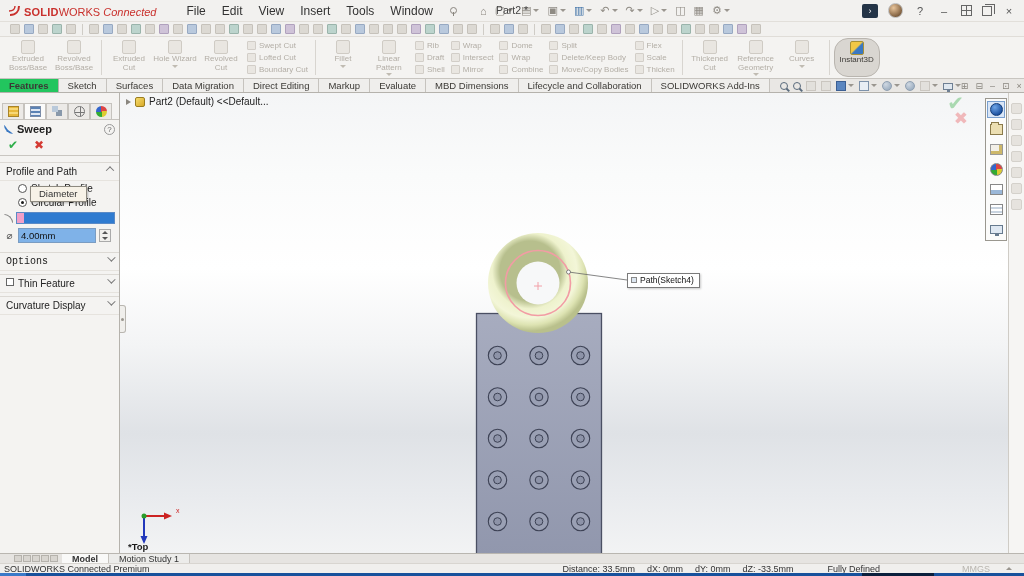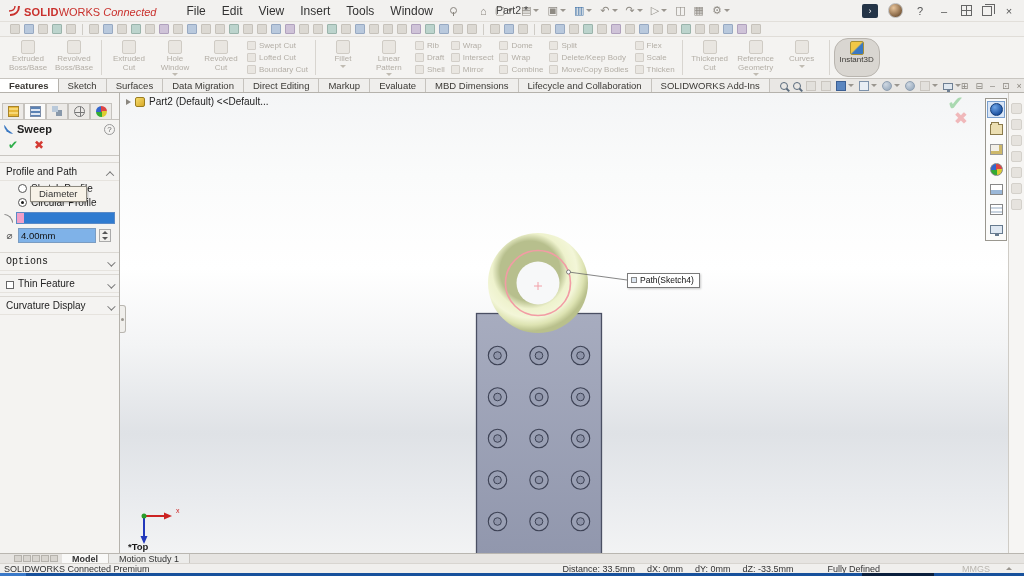--- a/index.html
+++ b/index.html
@@ -65,21 +65,21 @@
   .rstack { display:flex; flex-direction:column; justify-content:center; gap:1px; padding:0 3px; }
   .rrow { display:flex; align-items:center; gap:3px; height:11px; }
   .rrow .ric { width:9px; height:9px; background:#e9e6e1; border:1px solid #d2cec8; border-radius:1px;}
   .rrow .rlabel { font-size:8px; color:#b3aea6; white-space:nowrap; }
 
   
   #tabrow { height:14px; display:flex; align-items:stretch; background:#e9e7e4;
     border-bottom:1px solid #b5b2ac; }
   .tab { font-size:9.5px; color:#3b3935; padding:0 9px; display:flex; align-items:center;
     border-right:1px solid #c6c3be; background:#efeeec; white-space:nowrap; }
-  .tab.active { background:#ffffff; font-weight:bold; border-right:1px solid #b5b2ac; }
+  .tab.active { background:#22c55e; font-weight:bold; border-right:1px solid #b5b2ac; }
   #headsup { display:flex; align-items:center; gap:5px; margin-left:10px; }
   .hu-item { display:flex; align-items:center; }
   .hu { width:10px; height:10px; display:inline-block; }
   .hu-mag { border:1.5px solid #5a6b7d; border-radius:50%; width:8px; height:8px; position:relative;}
   .hu-mag::after { content:""; position:absolute; width:4px; height:1.5px; background:#5a6b7d;
     transform:rotate(45deg); left:5px; top:6px; }
   .hu-cubeblue { background:#5b86c0; border:1px solid #3c5f93; }
   .hu-cube { background:#e8eef5; border:1px solid #7d92ab; }
   .hu-sphere { border-radius:50%; background:radial-gradient(circle at 35% 30%,#cfd8e2,#8fa3b8); border:1px solid #90a0b2;}
   .hu-ghost { background:#e2e0dc; border:1px solid #cac6c0; }
@@ -108,21 +108,21 @@
   .pmt-display { border-radius:50%; background:conic-gradient(#d44 0 25%,#dc3 0 50%,#3a3 0 75%,#36c 0 100%); }
   .pm-header { display:flex; align-items:center; gap:4px; padding:3px 4px 2px; }
   .sweep-ic { width:9px; height:9px; border:2px solid transparent; border-left:2px solid #3a78c2;
     border-bottom:2px solid #3a78c2; border-radius:0 0 0 9px; }
   .pm-title { font-weight:bold; font-size:11px; }
   .help-ic { margin-left:auto; width:11px; height:11px; border:1px solid #999; border-radius:50%;
     font-size:8px; color:#666; display:flex; align-items:center; justify-content:center; }
   .pm-actions { display:flex; gap:16px; padding:1px 8px 3px; border-bottom:1px solid #c9c6c1; }
   .ok-check { color:#2fae4a; font-size:12px; }
   .cancel-x { color:#d43a33; font-size:12px; }
-  .pm-sec { display:flex; align-items:flex-end; padding:3px 6px; border-top:1px solid #dcd9d4;
+  .pm-sec { display:flex; align-items:flex-start; padding:3px 6px; border-top:1px solid #dcd9d4;
     border-bottom:1px solid #e6e3de; }
   .pm-sec .chev { margin-left:auto; width:6px; height:6px; border-right:1.5px solid #777;
     border-bottom:1.5px solid #777; }
   .chev.up { transform:rotate(-135deg) translate(-1px,-1px); }
   .chev.down { transform:rotate(45deg) translateY(-2px); }
   .pm-radio-row { display:flex; align-items:center; gap:4px; padding:2px 0 1px 18px; }
   .radio { width:9px; height:9px; border:1px solid #555; border-radius:50%; background:#fff; position:relative;}
   .radio.sel::after { content:""; position:absolute; left:2px; top:2px; width:3px; height:3px;
     border-radius:50%; background:#1a1a1a; }
   .pm-field-row { display:flex; align-items:center; gap:3px; padding:3px 4px 1px; }
@@ -370,21 +370,21 @@
       </div>
     </div>
     <span class="rdiv"></span>
     <div class="rgroup">
       <div class="rbig">
         <span class="ric"></span>
         <div class="rlabel">Extruded Cut</div>
       </div>
       <div class="rbig">
         <span class="ric"></span>
-        <div class="rlabel">Hole Window</div>
+        <div class="rlabel">Hole Wizard</div>
         <span class="dd"></span>
       </div>
       <div class="rbig">
         <span class="ric"></span>
         <div class="rlabel">Revolved Cut</div>
       </div>
       <div class="rstack">
         <div class="rrow">
           <span class="ric"></span>
           <span class="rlabel">Swept Cut</span>

